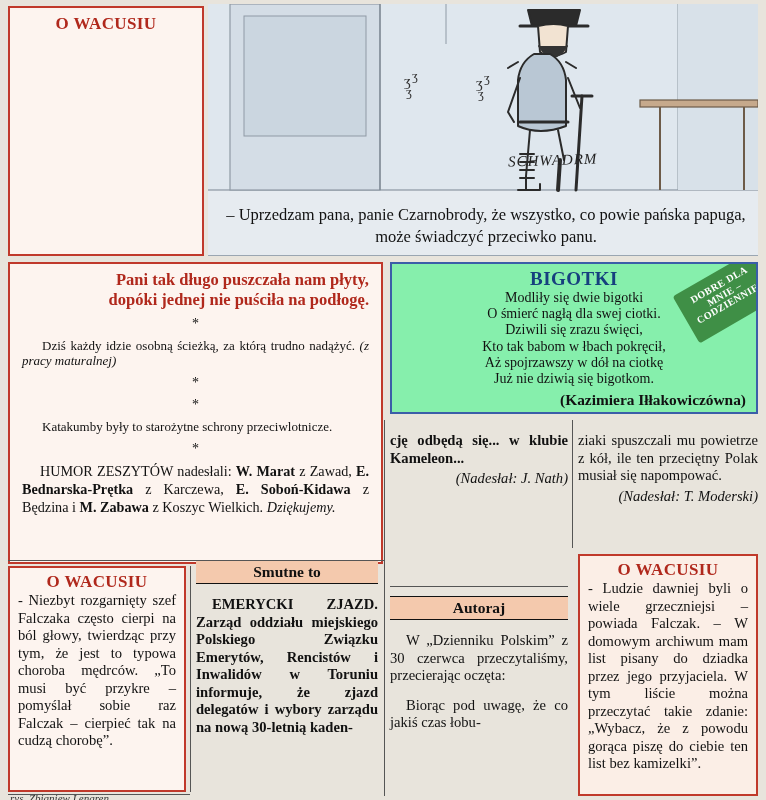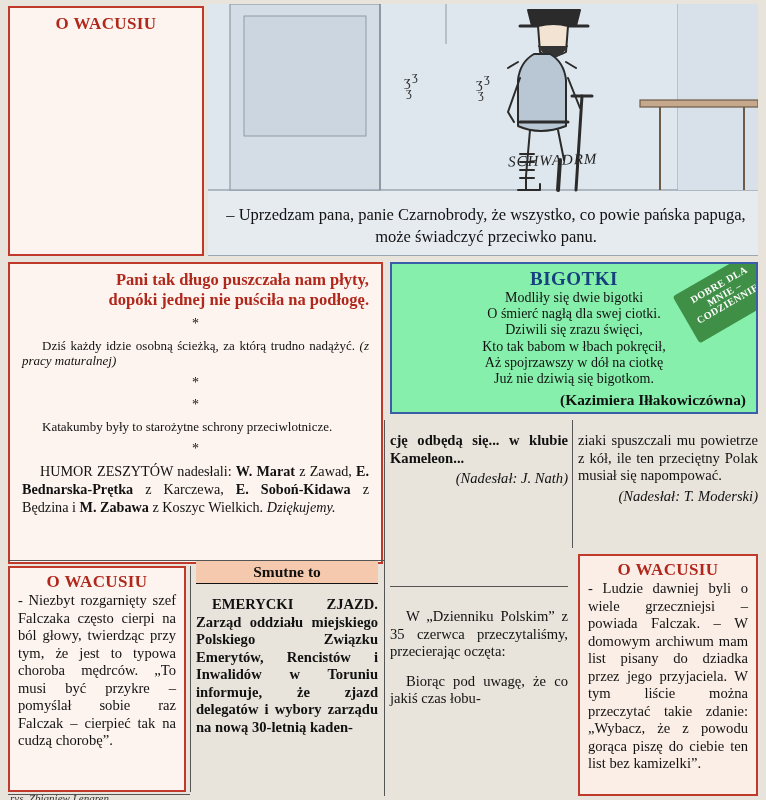--- a/index.html
+++ b/index.html
@@ -338,21 +338,22 @@
     <p class="body-text bold nohang">cję odbędą się... w klubie Kameleon...</p>
     <div class="body-text credit-i">(Nadesłał: J. Nath)</div>
   </div>
 
   <div class="box col" id="col-right">
     <p class="body-text nohang">ziaki spuszczali mu powietrze z kół, ile ten przeciętny Polak musiał się napompować.</p>
     <div class="body-text credit-i">(Nadesłał: T. Moderski)</div>
   </div>
 
   <div class="box col" id="autoraj">
-    <p class="body-text">W „Dzienniku Polskim” z 35 czerwca przeczytaliśmy, przecierając oczęta:</p>
+    <div class="section-head">Autoraj</div>
+    <p class="body-text">W „Dzienniku Polskim” z 30 czerwca przeczytaliśmy, przecierając oczęta:</p>
     <p class="body-text">Biorąc pod uwagę, że co jakiś czas łobu-</p>
   </div>
 
   <div class="box col" id="smutne">
     <div class="section-head">Smutne to</div>
     <p class="body-text bold">EMERYCKI ZJAZD. Zarząd oddziału miejskiego Polskiego Związku Emerytów, Rencistów i Inwalidów w Toruniu informuje, że zjazd delegatów i wybory zarządu na nową 30-letnią kaden-</p>
   </div>
 
   <div class="box redbox" id="wacus-bottom">
     <div class="title-red">O WACUSIU</div>

